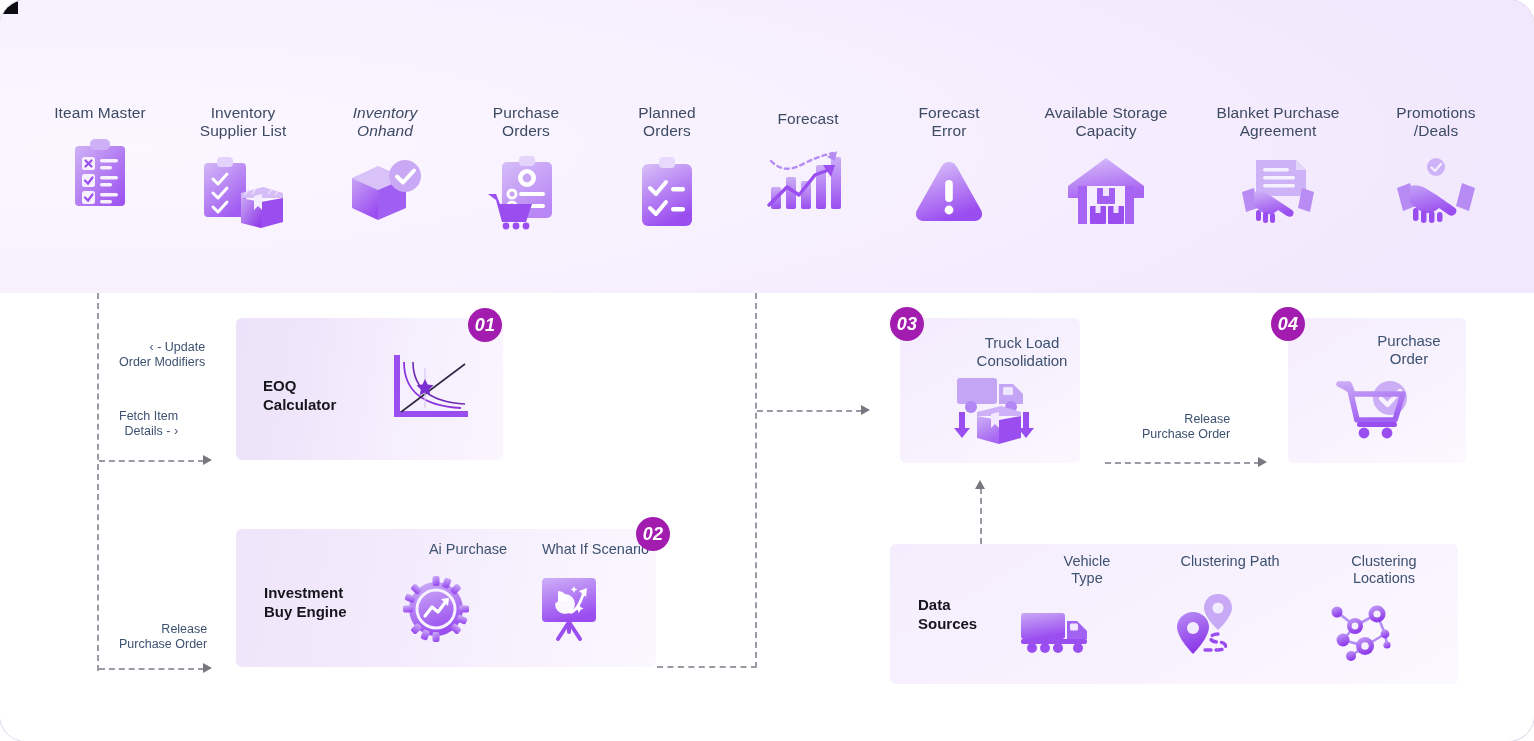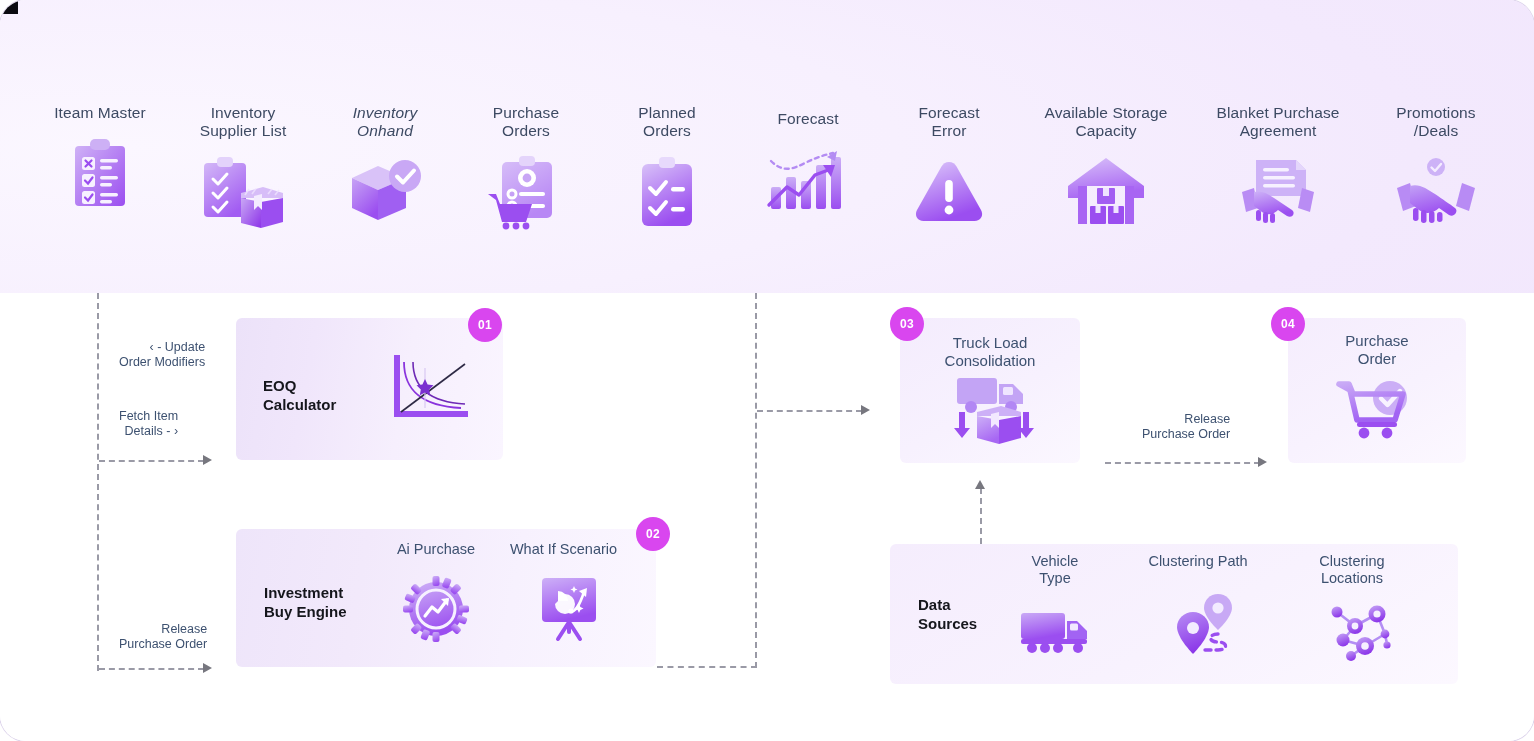--- a/index.html
+++ b/index.html
@@ -40,27 +40,28 @@
 
   .edge-label{position:absolute;color:#3d5170;font-size:12.5px;line-height:15px;text-align:right;}
 
   .panel{position:absolute;border-radius:6px;}
   .panel.g1{background:linear-gradient(100deg,#ece2f9 0%,#f0e6fb 28%,#f6effd 62%,#faf5ff 100%);padding-left:11px;}
   .panel.g2{background:linear-gradient(100deg,#eee5fa 0%,#f2e9fb 30%,#f7f1fe 65%,#fbf7ff 100%);}
   .panel.g3{background:linear-gradient(150deg,#f4ecfd 0%,#f7f1fe 55%,#fbf7ff 100%);}
   .panel.g4{background:linear-gradient(150deg,#f5edfd 0%,#f8f2fe 55%,#fcf8ff 100%);}
 
   .panel-title{position:absolute;color:#15161c;font-size:15px;font-weight:bold;line-height:19px;}
-  .cell-title{position:absolute;color:#3d5170;font-size:14.5px;line-height:17px;text-align:center;}
+  .cell-title{position:absolute;color:#3d5170;font-size:14.5px;line-height:17px;text-align:center;padding-left:32px;}
   .cell-gfx{position:absolute;display:flex;align-items:center;justify-content:center;}
 
   .badge{
-    position:absolute;width:34px;height:34px;border-radius:50%;background:#d946ef;
-    color:#ffffff;font-size:12px;font-weight:bold;display:flex;align-items:center;justify-content:center;
+    position:absolute;width:34px;height:34px;border-radius:50%;background:#a21caf;
+    color:#ffffff;font-size:18px;font-weight:bold;display:flex;align-items:center;justify-content:center;
     letter-spacing:.3px;
+    font-style:italic;
   }
   svg{display:block;overflow:visible;}
 </style>
 </head>
 <body>
 
 <div class="frame">
   <div class="card-outer">
 
     <div class="banner">

